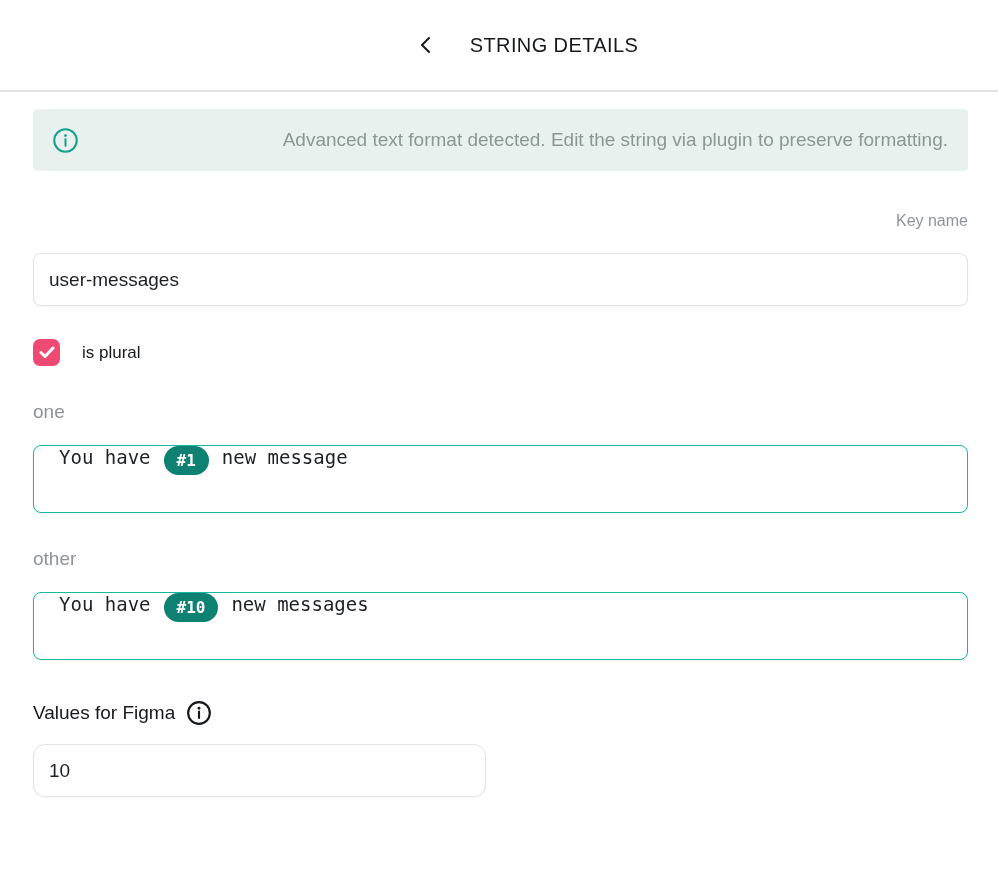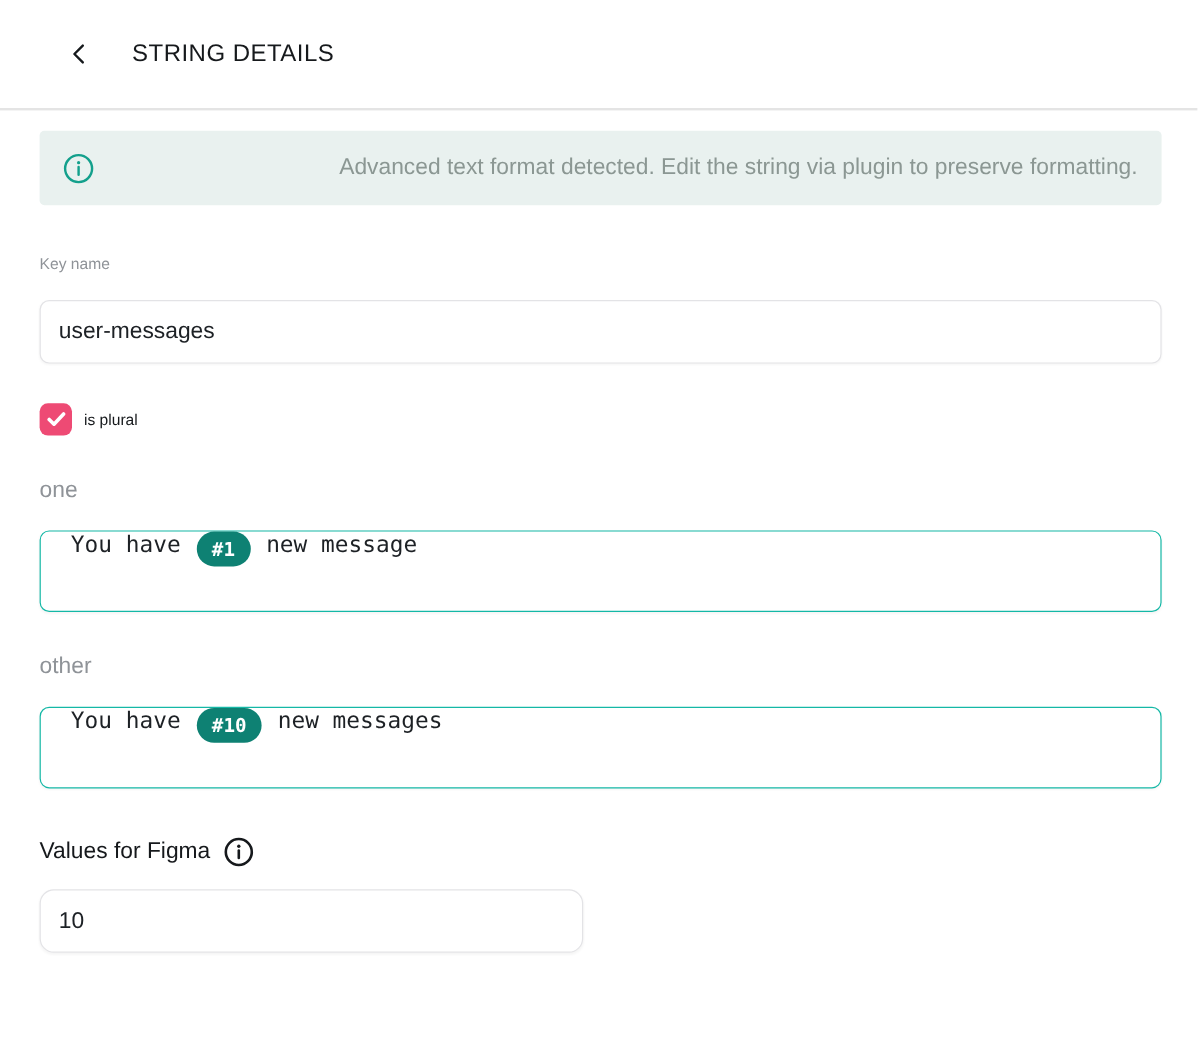--- a/index.html
+++ b/index.html
@@ -12,20 +12,21 @@
     position: relative;
   }
 
   
   .header {
     height: 92px;
     display: flex;
     align-items: center;
     border-bottom: 2px solid #e4e4e4;
     padding-left: 48px;
+    justify-content: center;
   }
   .back-btn {
     width: 36px; height: 36px;
     display: flex; align-items: center; justify-content: center;
     cursor: pointer;
     flex: 0 0 auto;
   }
   .back-btn svg { display: block; }
   .page-title {
     font-size: 20px;
@@ -49,24 +50,25 @@
     justify-content: space-between;
   }
   .banner-icon { flex: 0 0 auto; display: flex; }
   .banner-text {
     margin-left: 35px;
     font-size: 19px;
     color: #8b9793;
   }
 
   .field-label {
-    font-size: 13px;
+    font-size: 16px;
     color: #8f9398;
     margin-top: 41px;
     margin-bottom: 23px;
+    text-align: right;
   }
 
   .text-input {
     display: block;
     width: 100%;
     height: 53px;
     border: 1px solid #e3e3e6;
     border-radius: 8px;
     box-shadow: 0 1px 2px rgba(0,0,0,0.04);
     font-family: "Liberation Sans", "DejaVu Sans", sans-serif;
@@ -84,22 +86,22 @@
     cursor: pointer;
   }
   .checkbox {
     width: 27px; height: 27px;
     border-radius: 7px;
     background: #ee4a74;
     display: flex; align-items: center; justify-content: center;
     flex: 0 0 auto;
   }
   .check-row .check-label {
-    margin-left: 10px;
-    font-size: 13px;
+    margin-left: 22px;
+    font-size: 17px;
     color: #16191c;
   }
 
   .section-heading {
     margin-top: 37px;
     display: flex;
     align-items: center;
     font-size: 19px;
     color: #16191c;
   }

